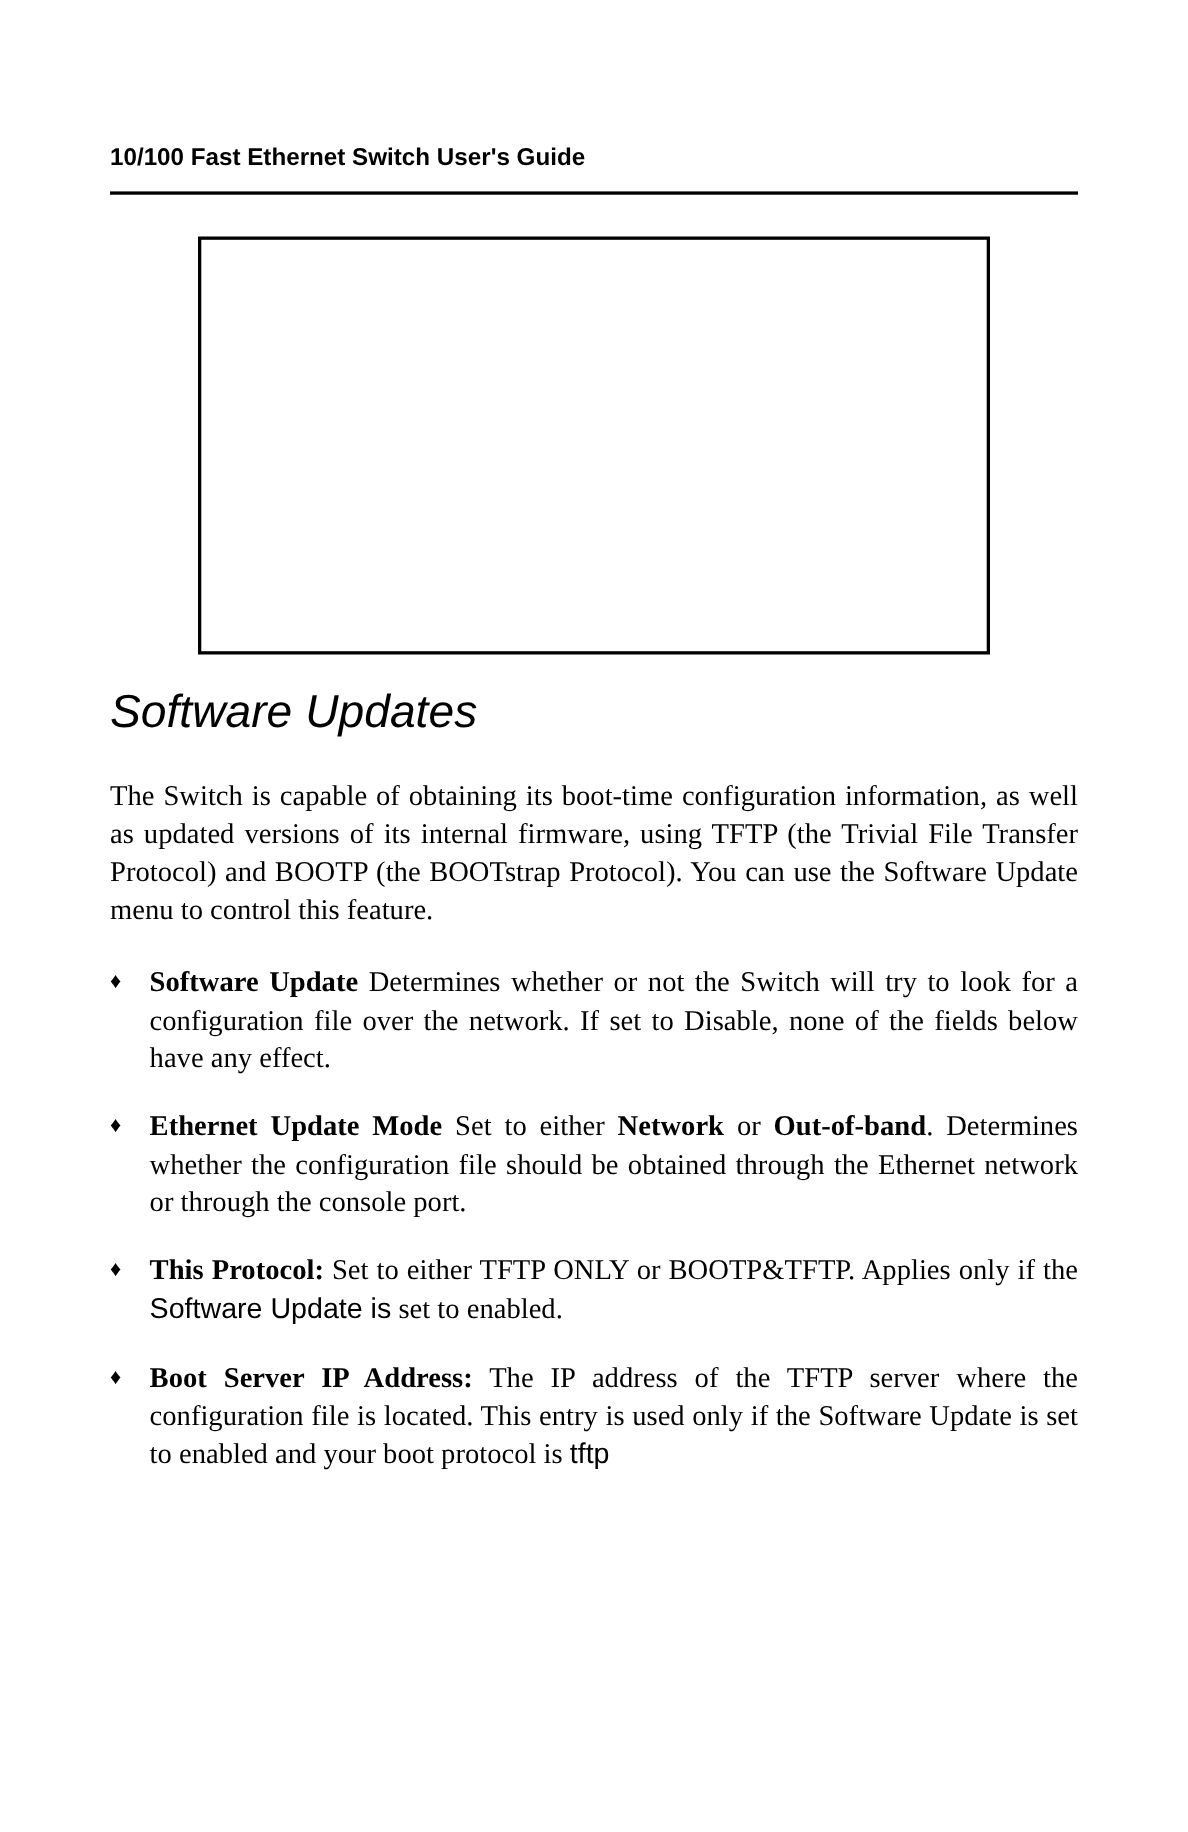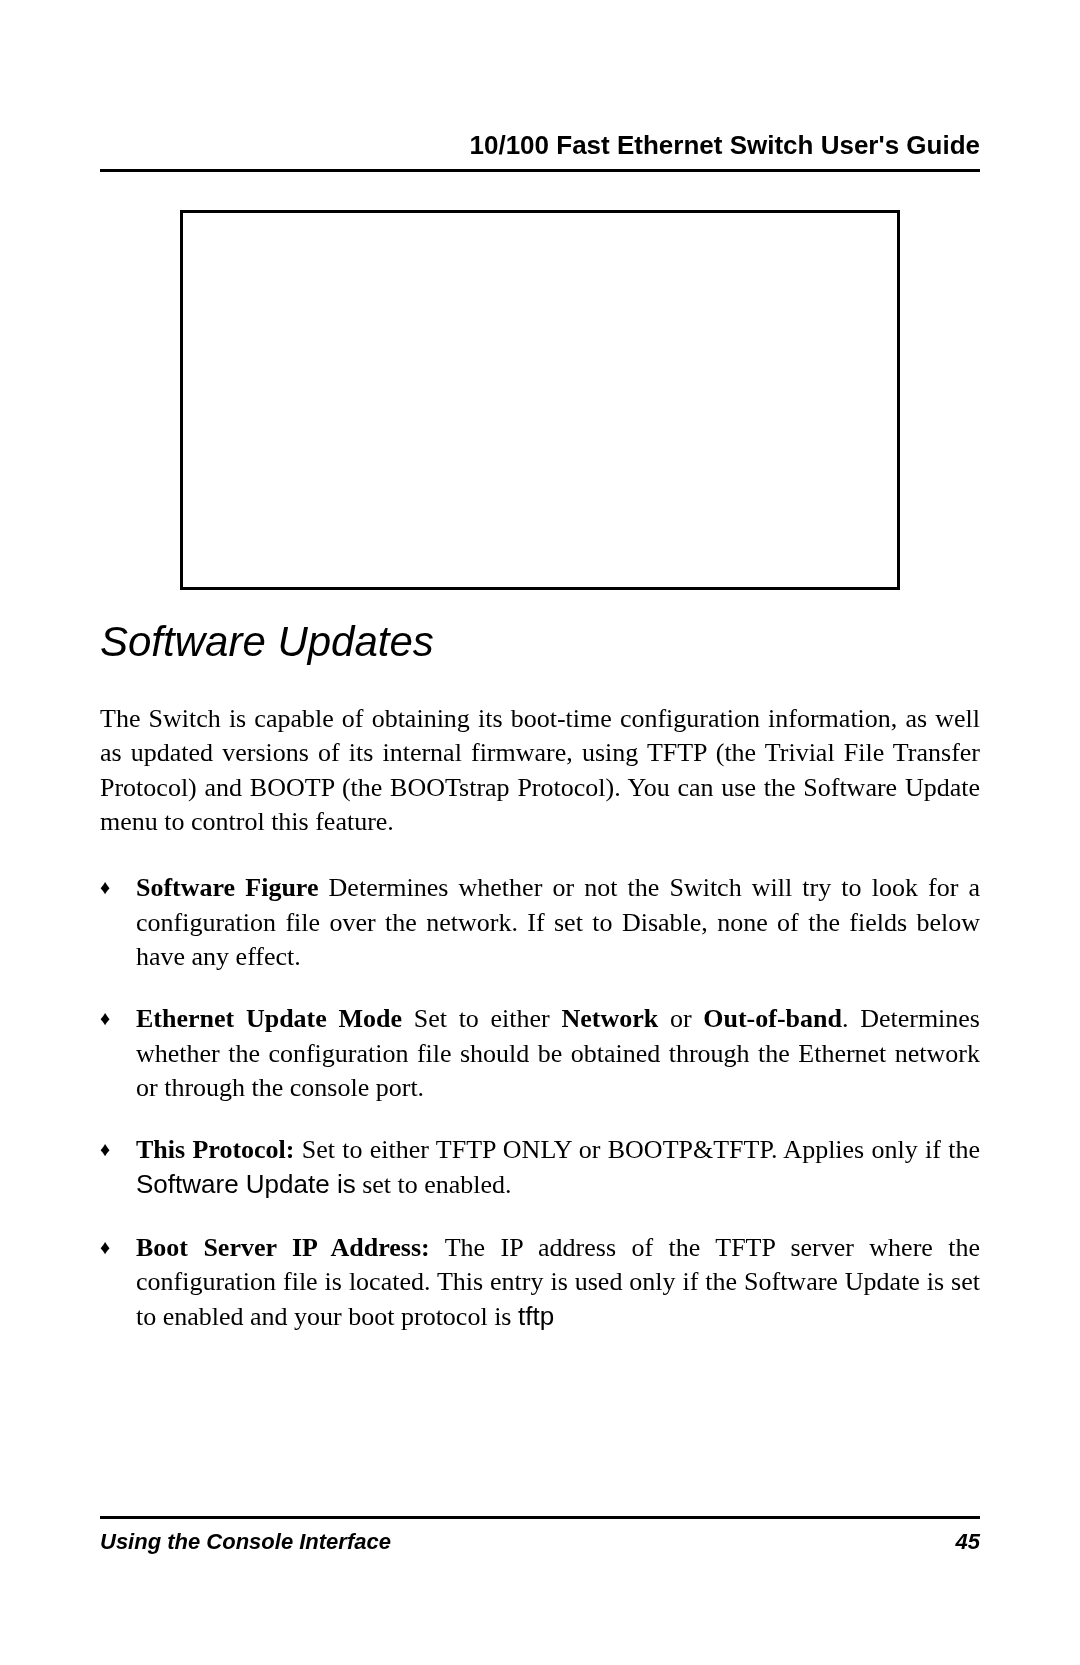--- a/index.html
+++ b/index.html
@@ -13,25 +13,24 @@
     box-sizing: border-box;
     position: relative;
   }
   .page {
     padding: 130px 100px 80px 100px;
     box-sizing: border-box;
     height: 100%;
     position: relative;
   }
   .header {
-    text-align: right;
     font-family: Arial, Helvetica, sans-serif;
     font-weight: bold;
-    font-size: 26px;
-    padding-bottom: 8px;
+    font-size: 22px;
+    padding-bottom: 18px;
     border-bottom: 3px solid #000;
     margin-bottom: 38px;
   }
   .figure-box {
     border: 3px solid #000;
     height: 380px;
     width: 720px;
     margin: 0 auto 28px auto;
     box-sizing: border-box;
   }
@@ -113,38 +112,34 @@
 
   <h1 class="section-heading">Software Updates</h1>
 
   <p class="paragraph">The Switch is capable of obtaining its boot-time configuration information, as well as updated versions of its internal firmware, using TFTP (the Trivial File Transfer Protocol) and BOOTP (the BOOTstrap Protocol).  You can use the Software Update menu to control this feature.</p>
 
 
   <ul class="bullet-list">
 
     <li>
       <span class="diamond">♦</span>
-      <span class="bold">Software Figure</span><span> Determines whether or not the Switch will try to look for a configuration file over the network.  If set to Disable, none of the fields below have any effect.</span>
+      <span class="bold">Software Update</span><span> Determines whether or not the Switch will try to look for a configuration file over the network.  If set to Disable, none of the fields below have any effect.</span>
     </li>
 
     <li>
       <span class="diamond">♦</span>
       <span class="bold">Ethernet Update Mode</span><span>  Set to either </span><span class="bold">Network</span><span> or </span><span class="bold">Out-of-band</span><span>. Determines whether the configuration file should be obtained through the Ethernet network or through the console port.</span>
     </li>
 
     <li>
       <span class="diamond">♦</span>
       <span class="bold">This Protocol:</span><span>  Set to either TFTP ONLY or  BOOTP&amp;TFTP. Applies only if the </span><span class="sans">Software Update is</span><span> set to enabled.</span>
     </li>
 
     <li>
       <span class="diamond">♦</span>
       <span class="bold">Boot Server IP Address:</span><span>  The IP address of the TFTP server where the configuration file is located. This entry is used only if the Software Update is set to enabled and your boot protocol is </span><span class="sans">tftp</span>
     </li>
 
   </ul>
 
-  <div class="footer">
-    <span>Using the Console Interface</span>
-    <span class="page-num">45</span>
-  </div>
 
 </div>
 
 </body></html>

